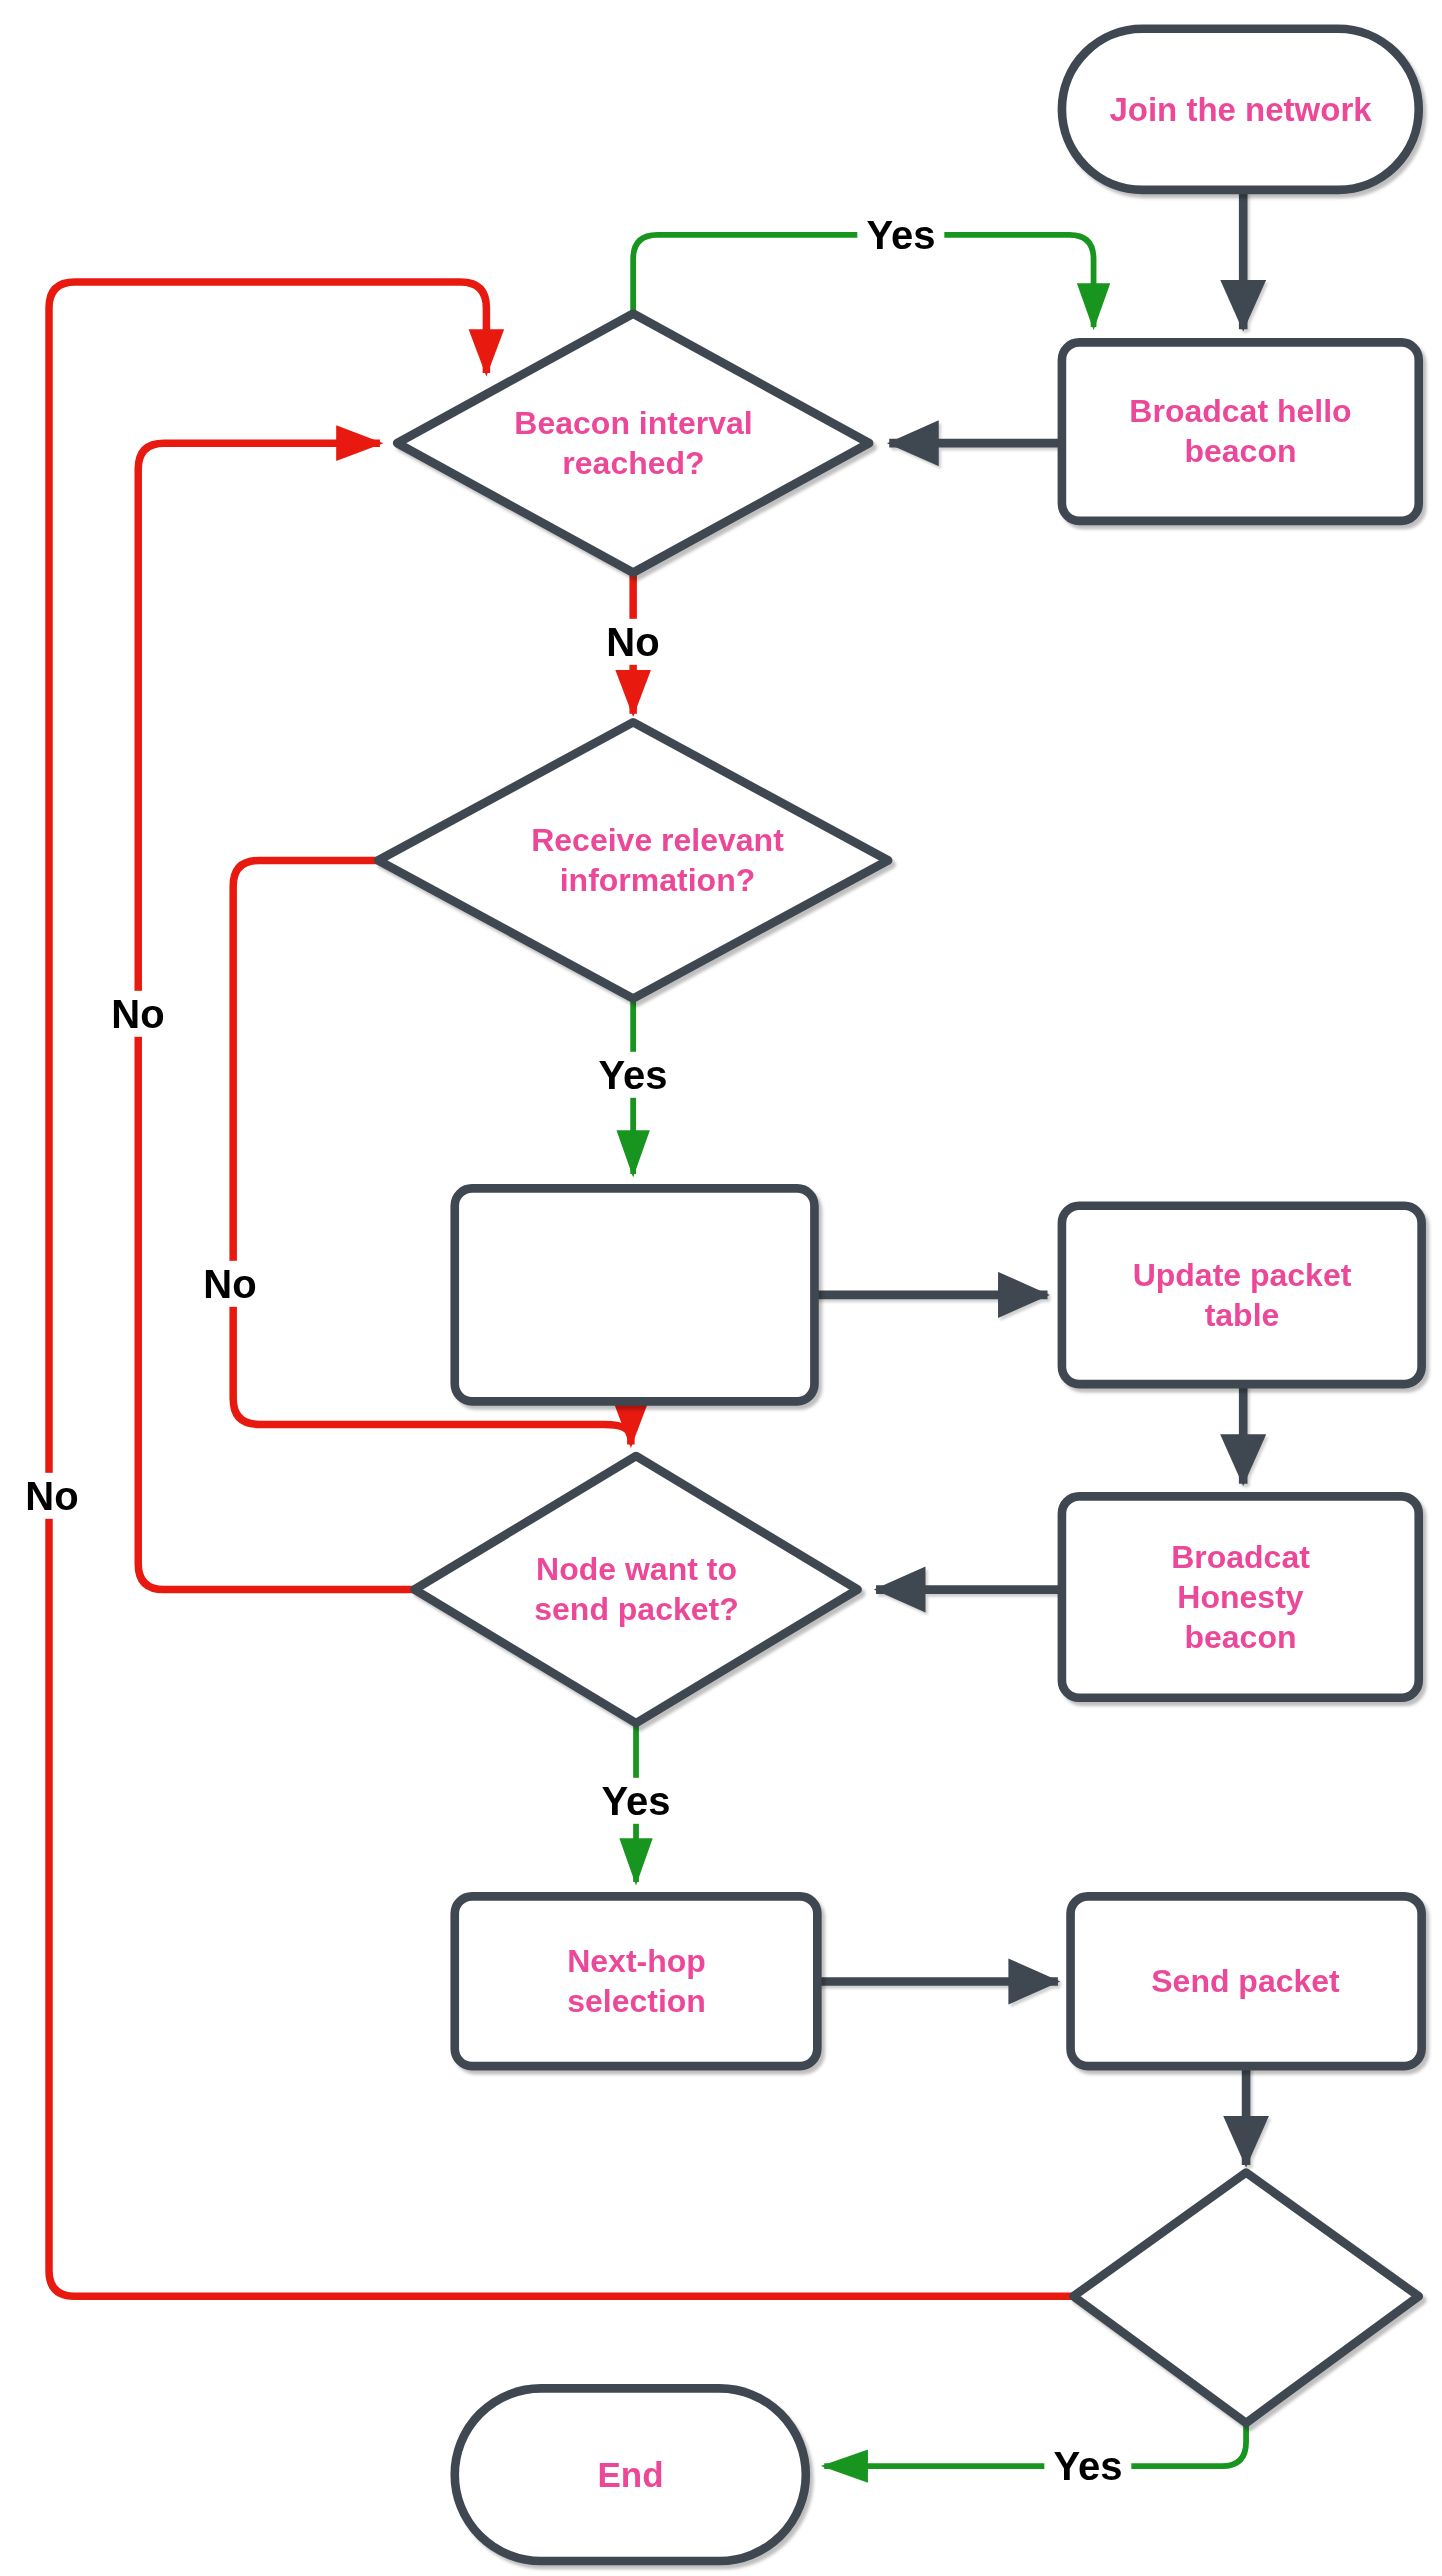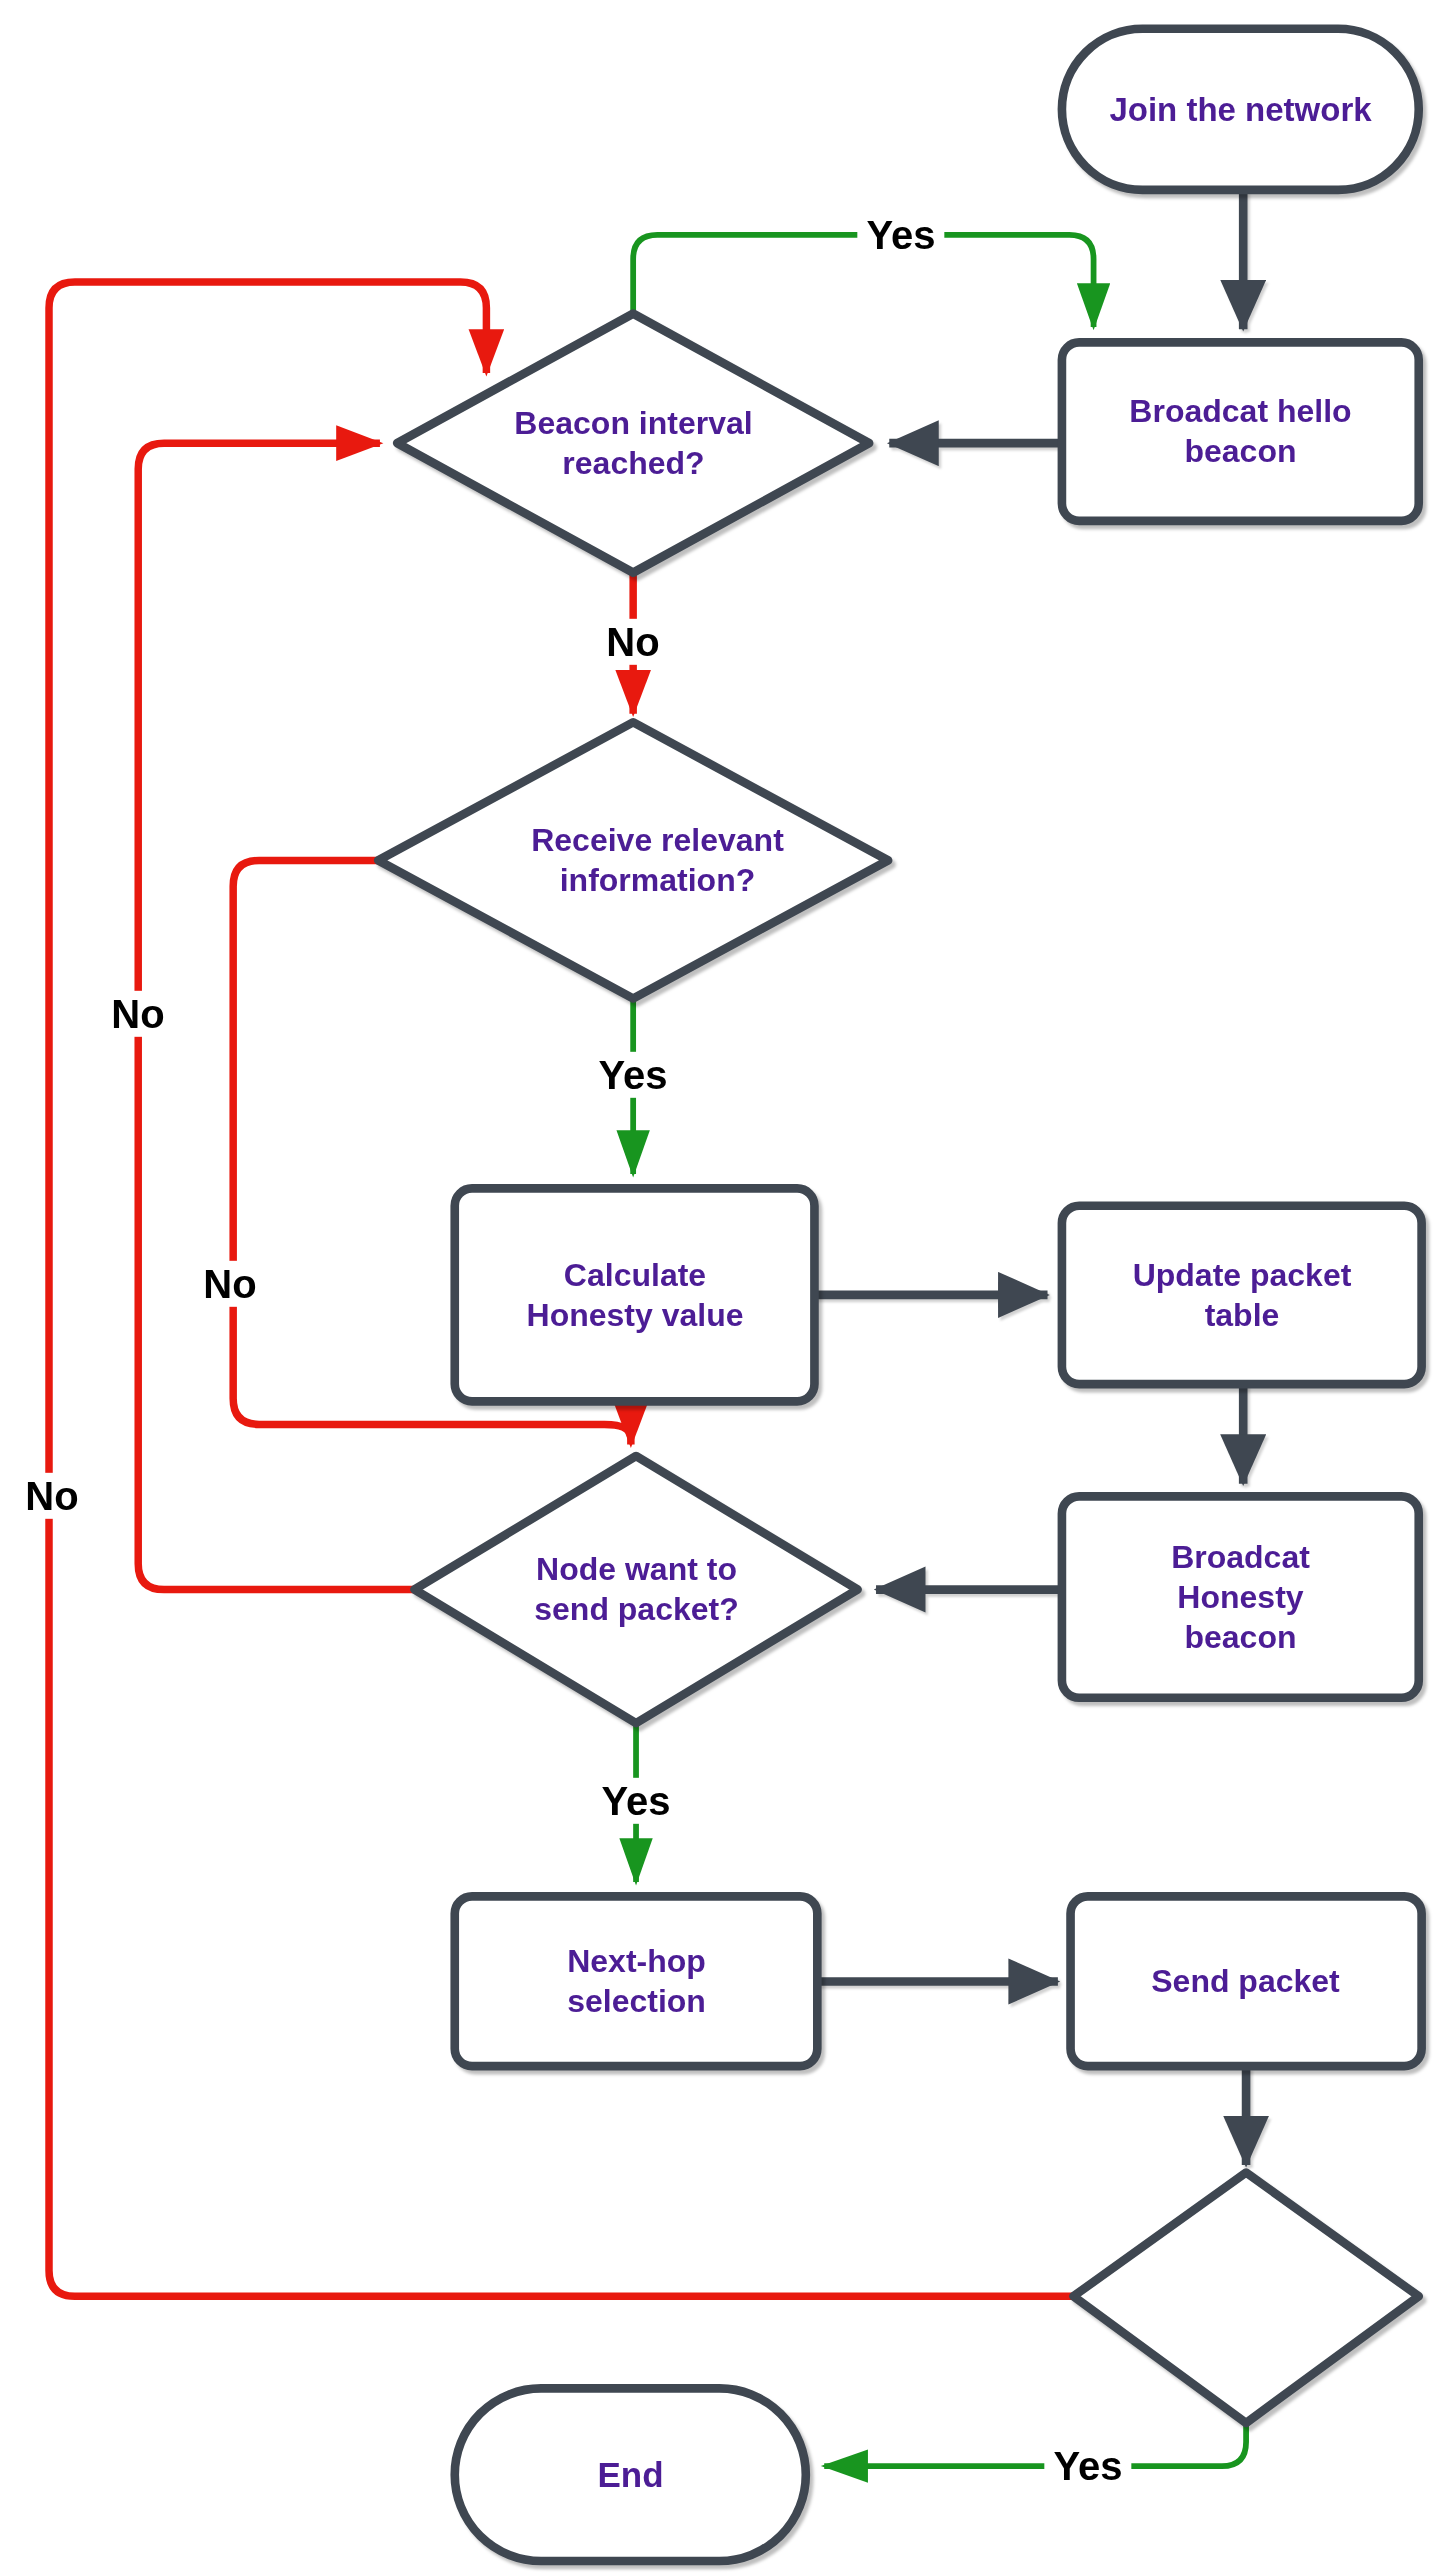--- a/index.html
+++ b/index.html
@@ -22,21 +22,21 @@
   .conn-dark {
     filter: drop-shadow(4px 5px 2px rgba(0,0,0,0.18));
   }
   .node-label {
     position: absolute;
     display: flex;
     align-items: center;
     justify-content: center;
     text-align: center;
     font-weight: bold;
-    color: #4c1d95;
+    color: #ec4899;
     white-space: pre-line;
     z-index: 2;
     font-size: 32px;
     line-height: 1.25;
     pointer-events: none;
   }
   .edge-label {
     position: absolute;
     transform: translate(-50%, -50%);
     background: #ffffff;
@@ -111,22 +111,20 @@
 
   <div class="node-label" style="left:1062px; top:342px; width:357px; height:178px;">Broadcat hello
 beacon</div>
 
   <div class="node-label" style="left:432px; top:377px; width:403px; height:132px;">Beacon interval
 reached?</div>
 
   <div class="node-label" style="left:456px; top:794px; width:403px; height:132px;">Receive relevant
 information?</div>
 
-  <div class="node-label" style="left:455px; top:1188px; width:360px; height:213px;">Calculate
-Honesty value</div>
 
   <div class="node-label" style="left:1062px; top:1206px; width:360px; height:178px;">Update packet
 table</div>
 
   <div class="node-label" style="left:1062px; top:1496px; width:357px; height:201px;">Broadcat
 Honesty
 beacon</div>
 
   <div class="node-label" style="left:435px; top:1523px; width:403px; height:132px;">Node want to
 send packet?</div>

